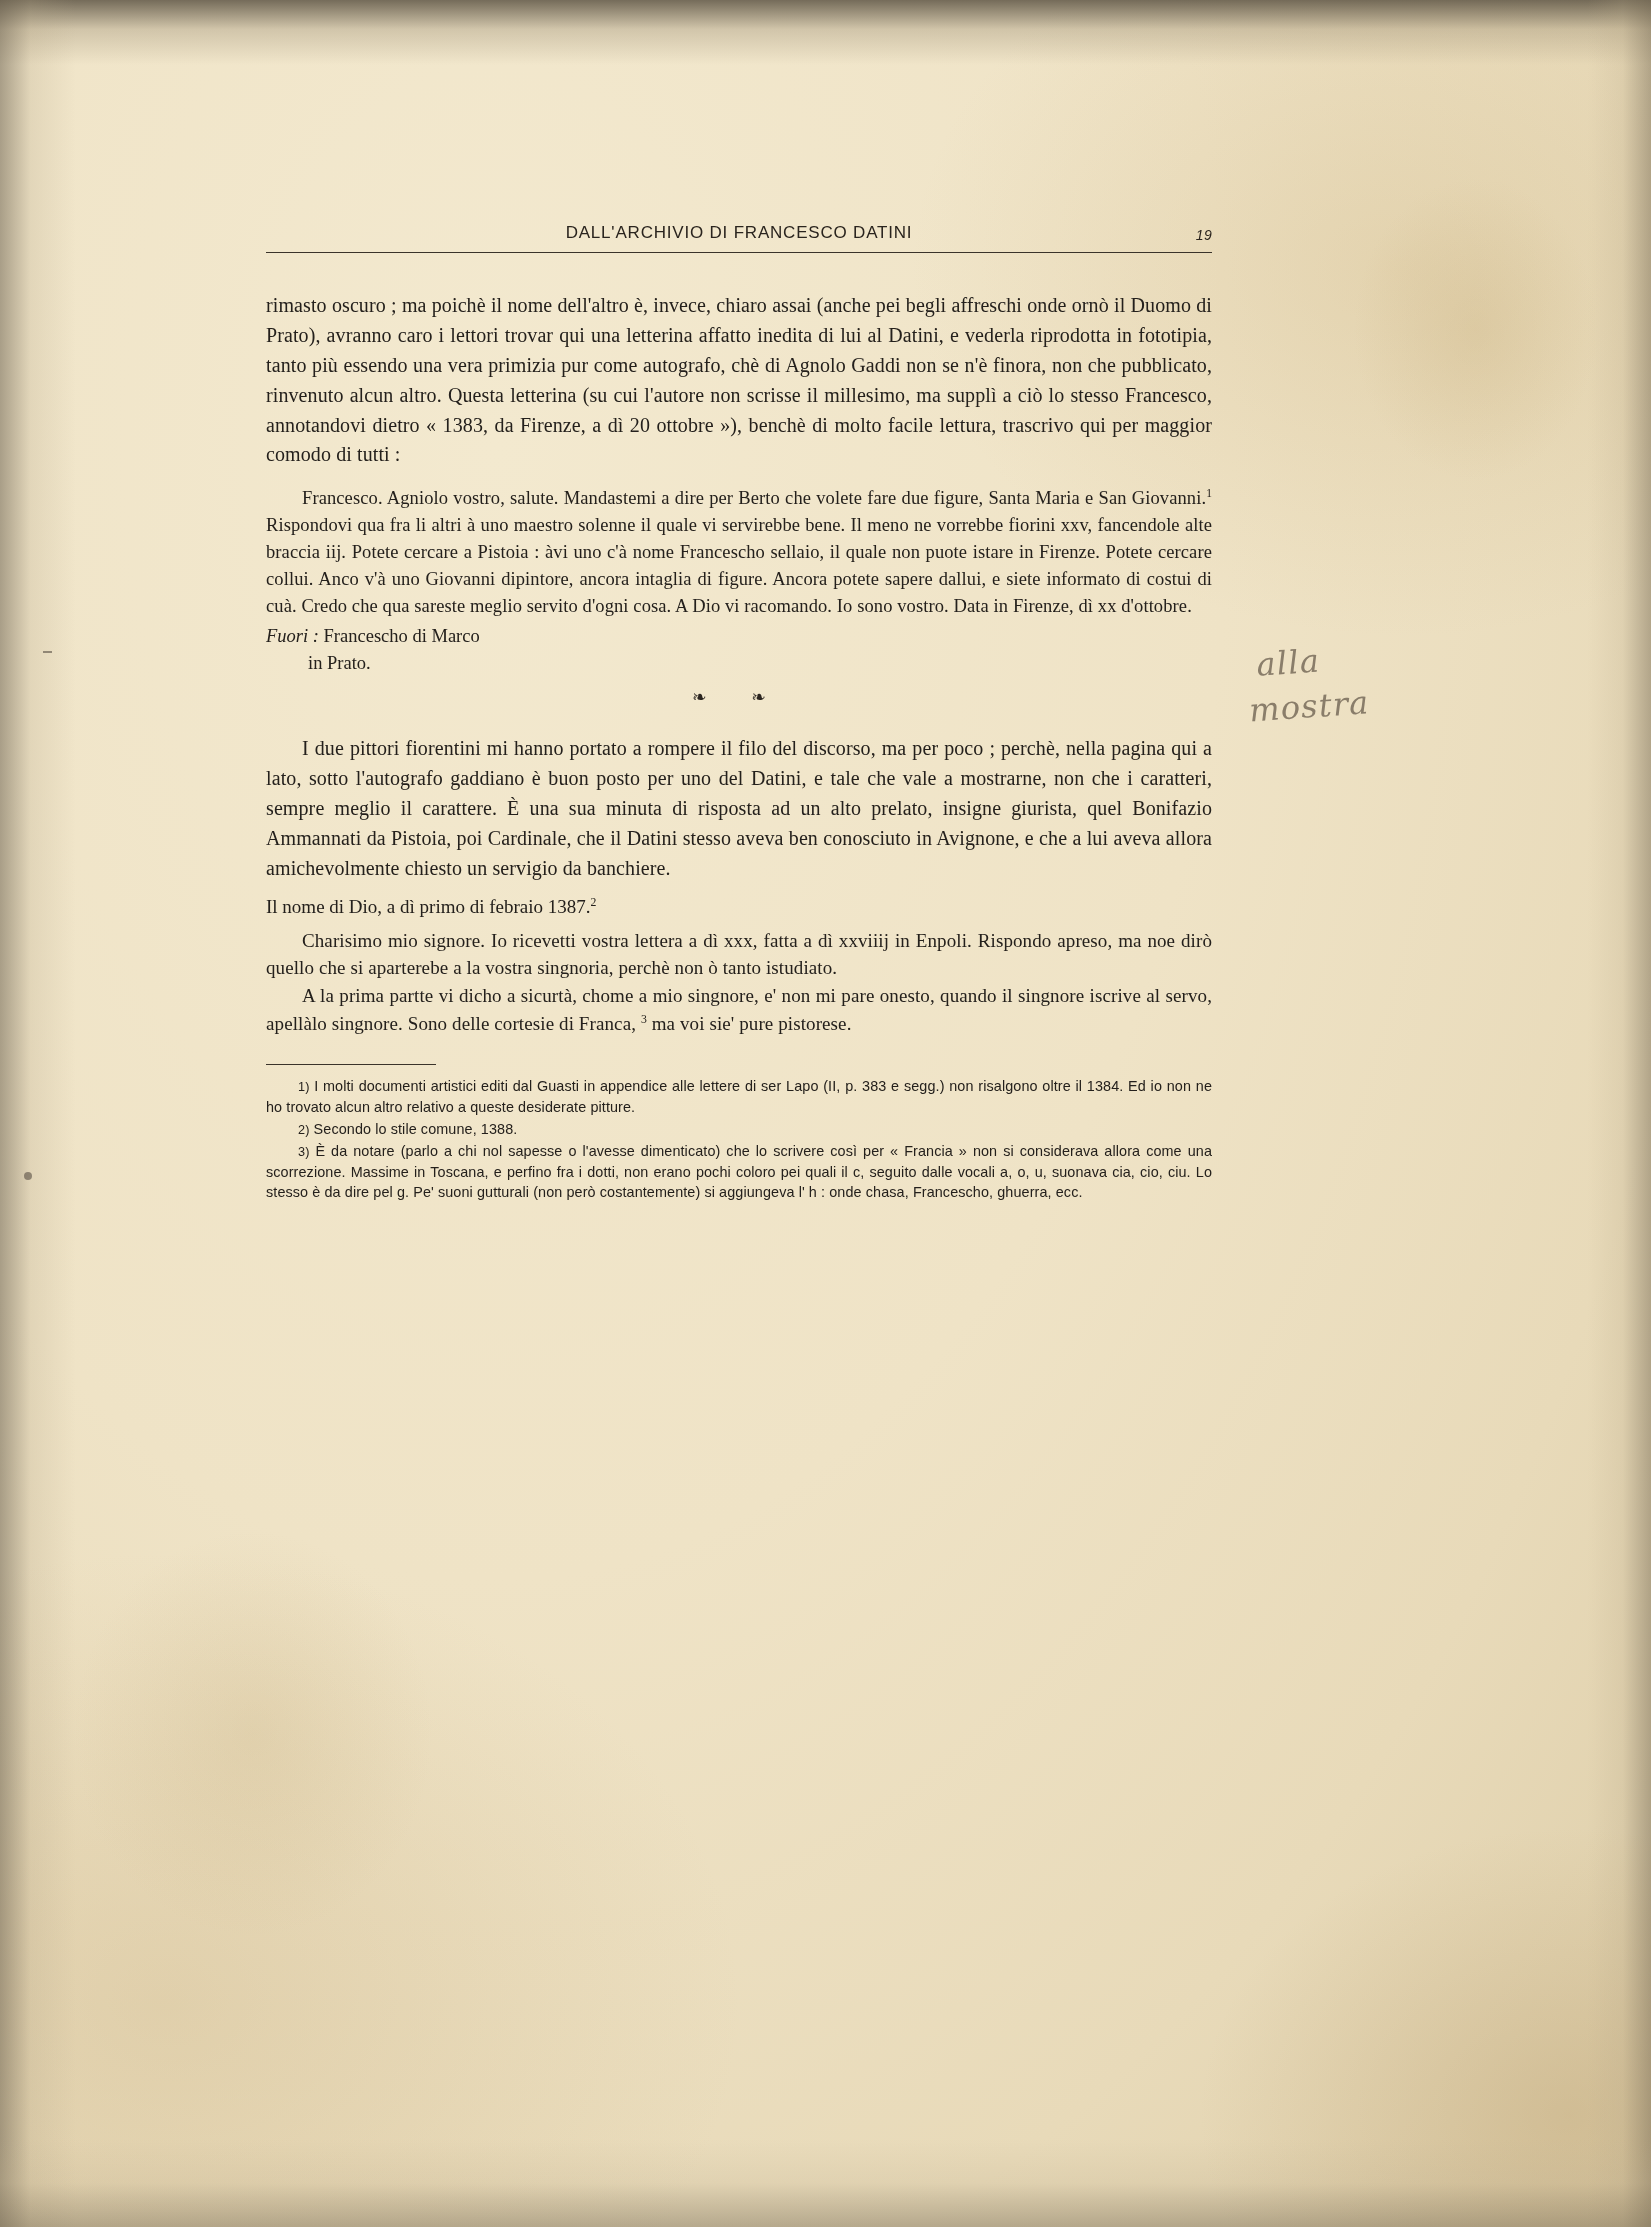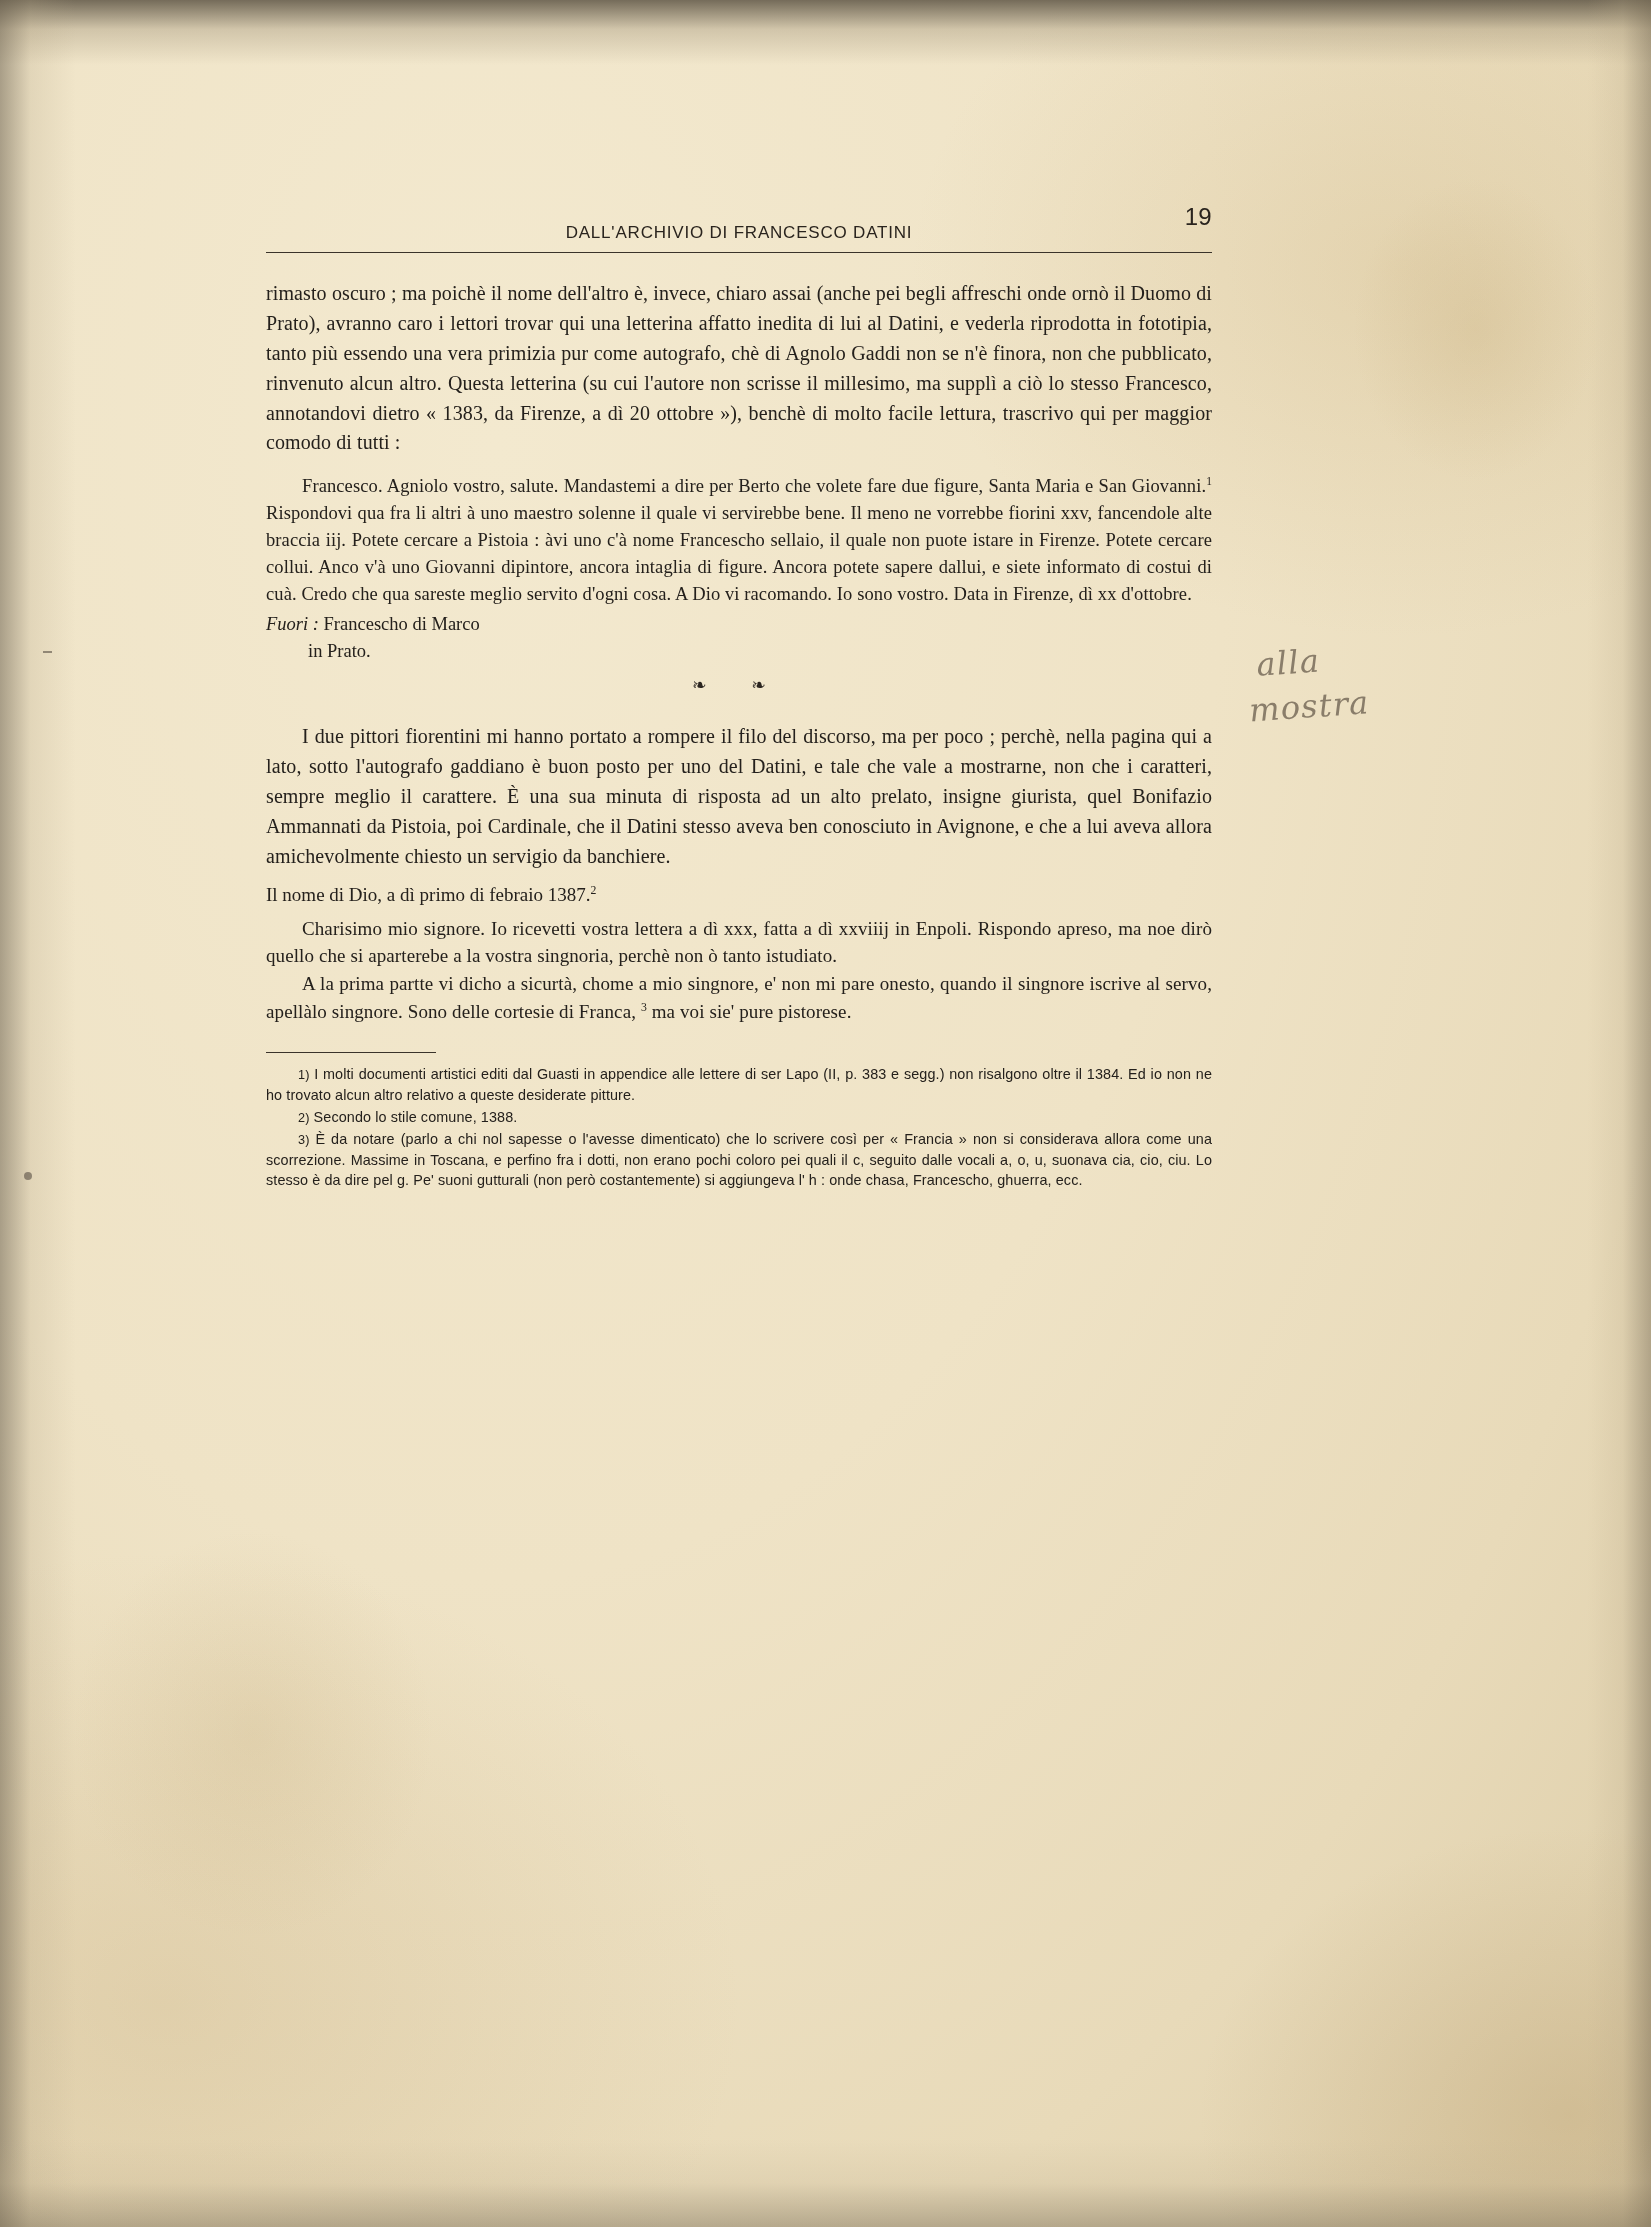--- a/index.html
+++ b/index.html
@@ -97,42 +97,43 @@
     color: #2a241e;
   }
   .running-title {
     font-family: "Liberation Sans", sans-serif;
     font-size: 17px;
     letter-spacing: 0.8px;
   }
   .page-number {
     position: absolute;
     right: 0;
-    bottom: 12px;
+    bottom: 0;
     font-family: "Liberation Sans", sans-serif;
-    font-size: 24px;
+    font-size: 14px;
     letter-spacing: 0.3px;
+    font-style: italic;
   }
   .header-rule {
     margin-top: 9.4px;
     border-bottom: 1.2px solid #3a332a;
     width: 100%;
   }
 
   p {
     margin: 0;
     font-size: 19.4px;
     line-height: 1.485;
     text-align: justify;
     text-justify: inter-word;
     letter-spacing: 0.1px;
   }
 
   .body-main {
-    margin-top: 26px;
+    margin-top: 38px;
   }
   .body-main p { font-size: 20px; line-height: 1.49; }
 
   .quote-block {
     margin-top: 15px;
   }
   .quote-block p {
     font-size: 18.5px;
     line-height: 1.455;
   }

